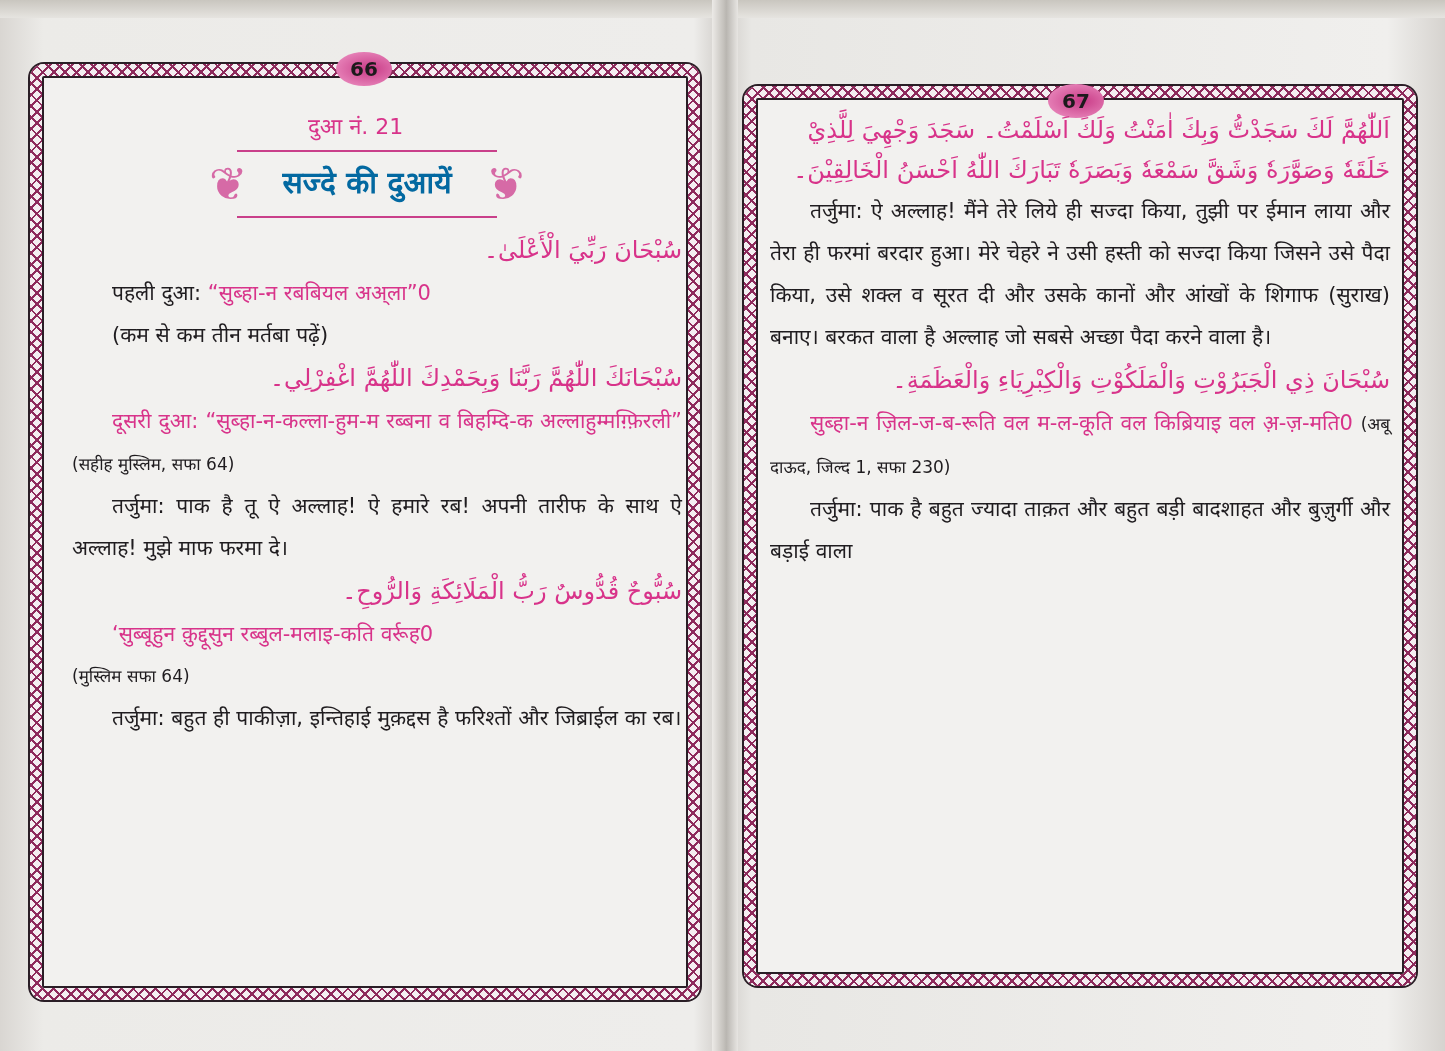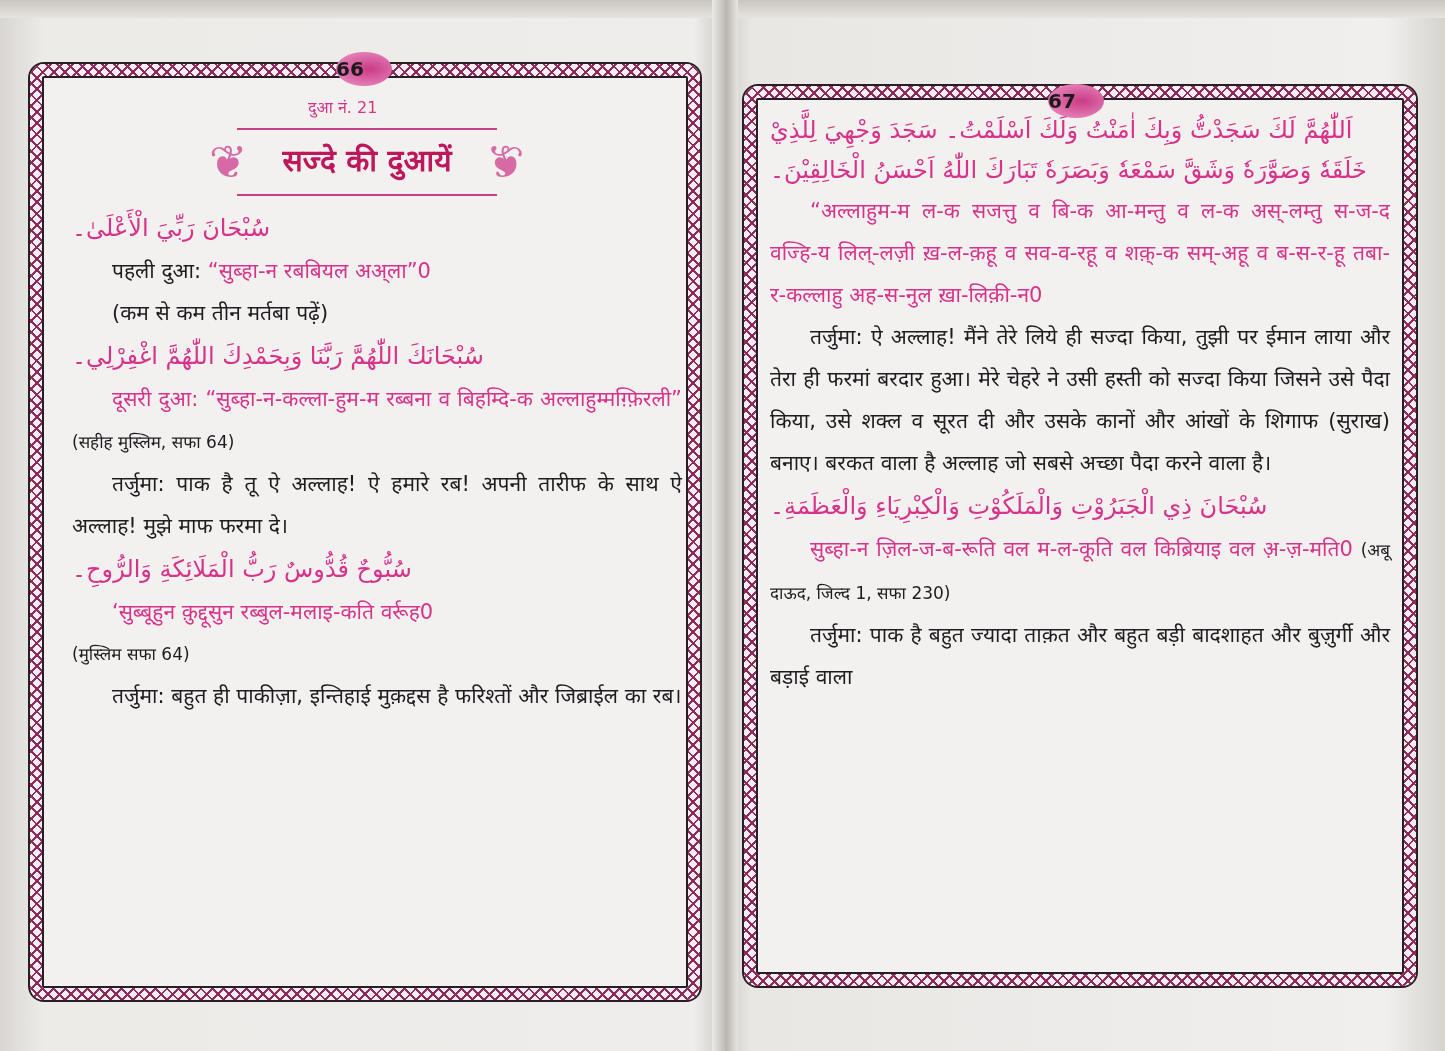--- a/index.html
+++ b/index.html
@@ -8,33 +8,33 @@
   .spread:before{content:"";position:absolute;left:0;top:0;right:0;height:18px;background:linear-gradient(180deg,#c9c6bf,#e6e4e0);}
   .gutter{position:absolute;left:712px;top:0;width:26px;height:1051px;background:linear-gradient(90deg,#eceae7,#c4c1bc 45%,#b9b6b1 55%,#e7e5e2);}
   .frame{position:absolute;box-sizing:border-box;border:12px solid transparent;border-radius:14px;
     background:
       linear-gradient(#f2f1ef,#f2f1ef) padding-box,
       repeating-linear-gradient(45deg,#8e2a5c 0 2px,transparent 2px 8px) border-box,
       repeating-linear-gradient(-45deg,#8e2a5c 0 2px,#f4eef1 2px 8px) border-box;
     box-shadow:0 0 0 2px #2a1e26, inset 0 0 0 2px #2a1e26;}
   .frame.left{left:30px;top:64px;width:670px;height:936px;}
   .frame.right{left:744px;top:86px;width:672px;height:900px;}
-  .pagenum{position:absolute;width:56px;height:34px;border-radius:50%;background:radial-gradient(ellipse at 60% 50%,#c83a86,#e47cb4 70%,#f0c2dd);color:#1d1a1c;font:bold 20px "DejaVu Sans",sans-serif;line-height:34px;}
+  .pagenum{position:absolute;width:56px;height:34px;border-radius:50%;background:radial-gradient(ellipse at 60% 50%,#c83a86,#e47cb4 70%,#f0c2dd);color:#1d1a1c;font:bold 20px "DejaVu Sans",sans-serif;text-align:center;line-height:34px;}
   .pn-left{left:336px;top:52px;}
   .pn-right{left:1048px;top:84px;}
   .page{position:absolute;color:#1f1c1f;}
   .page.left{left:72px;top:96px;width:610px;}
   .page.right{left:770px;top:110px;width:620px;}
   .pink{color:#d8338a;}
-  .hdr-num{font-size:16px;text-align:left;margin-left:236px;color:#d8338a;}
-  .title-box{position:relative;margin:10px 0 0 165px;width:260px;height:64px;border-top:2px solid #c9408a;border-bottom:2px solid #c9408a;text-align:center;font:bold 30px "DejaVu Sans",sans-serif;line-height:62px;color:#be185d;}
+  .hdr-num{font-size:22px;text-align:left;margin-left:236px;color:#d8338a;margin-top:14px;}
+  .title-box{position:relative;margin:10px 0 0 165px;width:260px;height:64px;border-top:2px solid #c9408a;border-bottom:2px solid #c9408a;text-align:center;font:bold 30px "DejaVu Sans",sans-serif;line-height:62px;color:#0369a1;}
   .title-box:before,.title-box:after{content:"❦";position:absolute;top:2px;font-size:46px;color:#d66aa6;line-height:60px;}
   .title-box:before{left:-28px;}
   .title-box:after{right:-28px;transform:scaleX(-1);}
-  .arabic{direction:rtl;text-align:left;font-family:"DejaVu Sans",sans-serif;color:#d8338a;font-size:24px;line-height:44px;}
+  .arabic{direction:rtl;text-align:right;font-family:"DejaVu Sans",sans-serif;color:#d8338a;font-size:24px;line-height:44px;}
   .arabic.center{}
   p{margin:0;font-size:21px;line-height:42px;text-align:justify;}
   .indent{text-indent:40px;}
   .small{font-size:17px;}
   .gap{height:10px;}
 </style>
 </head>
 <body>
 
 <div class="spread"></div>
@@ -70,21 +70,20 @@
   <p class="indent pink">‘सुब्बूहुन क़ुद्दूसुन रब्बुल-मलाइ-कति वर्रूह0</p>
   <p class="small">(मुस्लिम सफा 64)</p>
   <p class="indent">
     <span>तर्जुमा:</span>
     <span>बहुत ही पाकीज़ा, इन्तिहाई मुक़द्दस है फरिश्तों और जिब्राईल का रब।</span>
   </p>
 </div>
 
 <div class="page right">
   <div class="arabic" style="line-height:40px;">اَللّٰهُمَّ لَكَ سَجَدْتُّ وَبِكَ اٰمَنْتُ وَلَكَ اَسْلَمْتُ۔ سَجَدَ وَجْهِيَ لِلَّذِيْ خَلَقَهٗ وَصَوَّرَهٗ وَشَقَّ سَمْعَهٗ وَبَصَرَهٗ تَبَارَكَ اللّٰهُ اَحْسَنُ الْخَالِقِيْنَ۔</div>
-  <p class="indent pink">“अल्लाहुम-म ल-क सजत्तु व बि-क आ-मन्तु व ल-क अस्-लम्तु स-ज-द वज्हि-य लिल्-लज़ी ख़-ल-क़हू व सव-व-रहू व शक़्-क सम्-अहू व ब-स-र-हू तबा-र-कल्लाहु अह-स-नुल ख़ा-लिक़ी-न0</p>
   <p class="indent">
     <span>तर्जुमा:</span>
     <span>ऐ अल्लाह! मैंने तेरे लिये ही सज्दा किया, तुझी पर ईमान लाया और तेरा ही फरमां बरदार हुआ। मेरे चेहरे ने उसी हस्ती को सज्दा किया जिसने उसे पैदा किया, उसे शक्ल व सूरत दी और उसके कानों और आंखों के शिगाफ (सुराख) बनाए। बरकत वाला है अल्लाह जो सबसे अच्छा पैदा करने वाला है।</span>
   </p>
   <div class="arabic center">سُبْحَانَ ذِي الْجَبَرُوْتِ وَالْمَلَكُوْتِ وَالْكِبْرِيَاءِ وَالْعَظَمَةِ۔</div>
   <p class="indent">
     <span class="pink">सुब्हा-न ज़िल-ज-ब-रूति वल म-ल-कूति वल किब्रियाइ वल अ़-ज़-मति0</span>
     <span class="small">(अबू दाऊद, जिल्द 1, सफा 230)</span>
   </p>
   <p class="indent">

